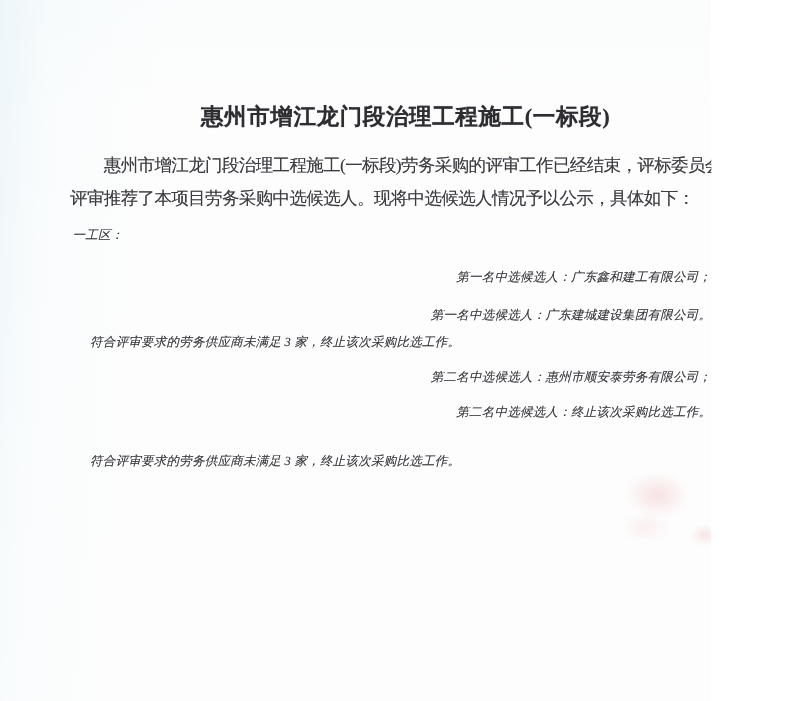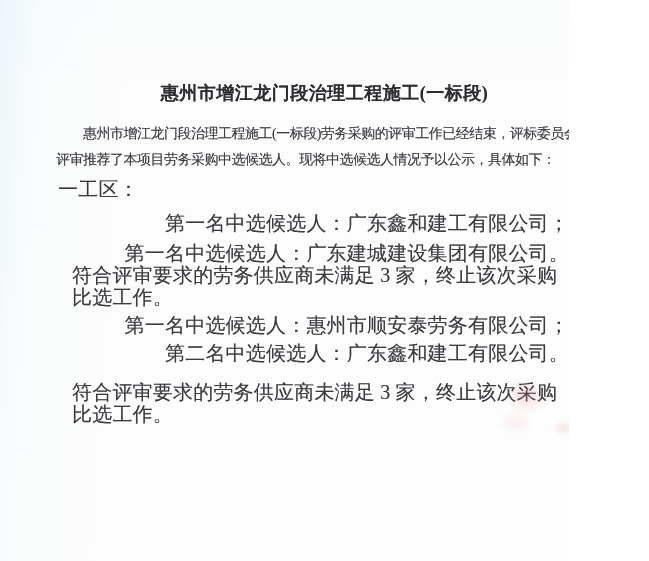--- a/index.html
+++ b/index.html
@@ -32,24 +32,25 @@
   .intro {
     margin: 15px 0 0 0;
     width: 545px;
     font-size: 14px;
     letter-spacing: -0.5px;
     line-height: 26px;
     text-indent: 27px;
     text-shadow: 0 0 0.5px rgba(70,70,80,0.5);
   }
   .line {
-    font-size: 20px;
+    font-size: 10px;
     line-height: 22px;
     letter-spacing: 0.2px;
     text-shadow: 0 0 0.5px rgba(70,70,80,0.5);
+    font-style: italic;
   }
   .sec-label { margin-left: 2px; }
   .cand { padding-left: 26px; text-align: right; }
   .term { padding-left: 16px; }
   .mt-sec1 { margin-top: 5px; }
   .mt-l1  { margin-top: 12px; }
   .mt-l2  { margin-top: 8px; }
   .mt-sec2 { margin-top: 6px; }
   .mt-l3  { margin-top: 0px; }
   .mt-sec3 { margin-top: 8px; }
@@ -121,22 +122,22 @@
   <h1 class="title">惠州市增江龙门段治理工程施工(一标段)</h1>
 
   <p class="intro">惠州市增江龙门段治理工程施工(一标段)劳务采购的评审工作已经结束，评标委员会经评审推荐了本项目劳务采购中选候选人。现将中选候选人情况予以公示，具体如下：</p>
 
   <div class="line sec-label mt-sec1">一工区：</div>
   <div class="line cand mt-l1">第一名中选候选人：广东鑫和建工有限公司；</div>
   <div class="line cand mt-l2">第一名中选候选人：广东建城建设集团有限公司。</div>
 
   <div class="line term mt-l3">符合评审要求的劳务供应商未满足 3 家，终止该次采购比选工作。</div>
 
-  <div class="line cand mt-l4">第一名中选候选人：惠州市顺安泰劳务有限公司；</div>
-  <div class="line cand mt-l5">第二名中选候选人：广东鑫和建工有限公司。</div>
+  <div class="line cand mt-l4">第二名中选候选人：惠州市顺安泰劳务有限公司；</div>
+  <div class="line cand mt-l5">第二名中选候选人：终止该次采购比选工作。</div>
 
   <div class="line term mt-l6">符合评审要求的劳务供应商未满足 3 家，终止该次采购比选工作。</div>
 
 
   <div class="smudge"></div>
 
   <div class="stamp">
     <div class="stamp-ring"></div>
     <span class="stamp-char a0">昕</span>
     <span class="stamp-char a1">誉</span>

